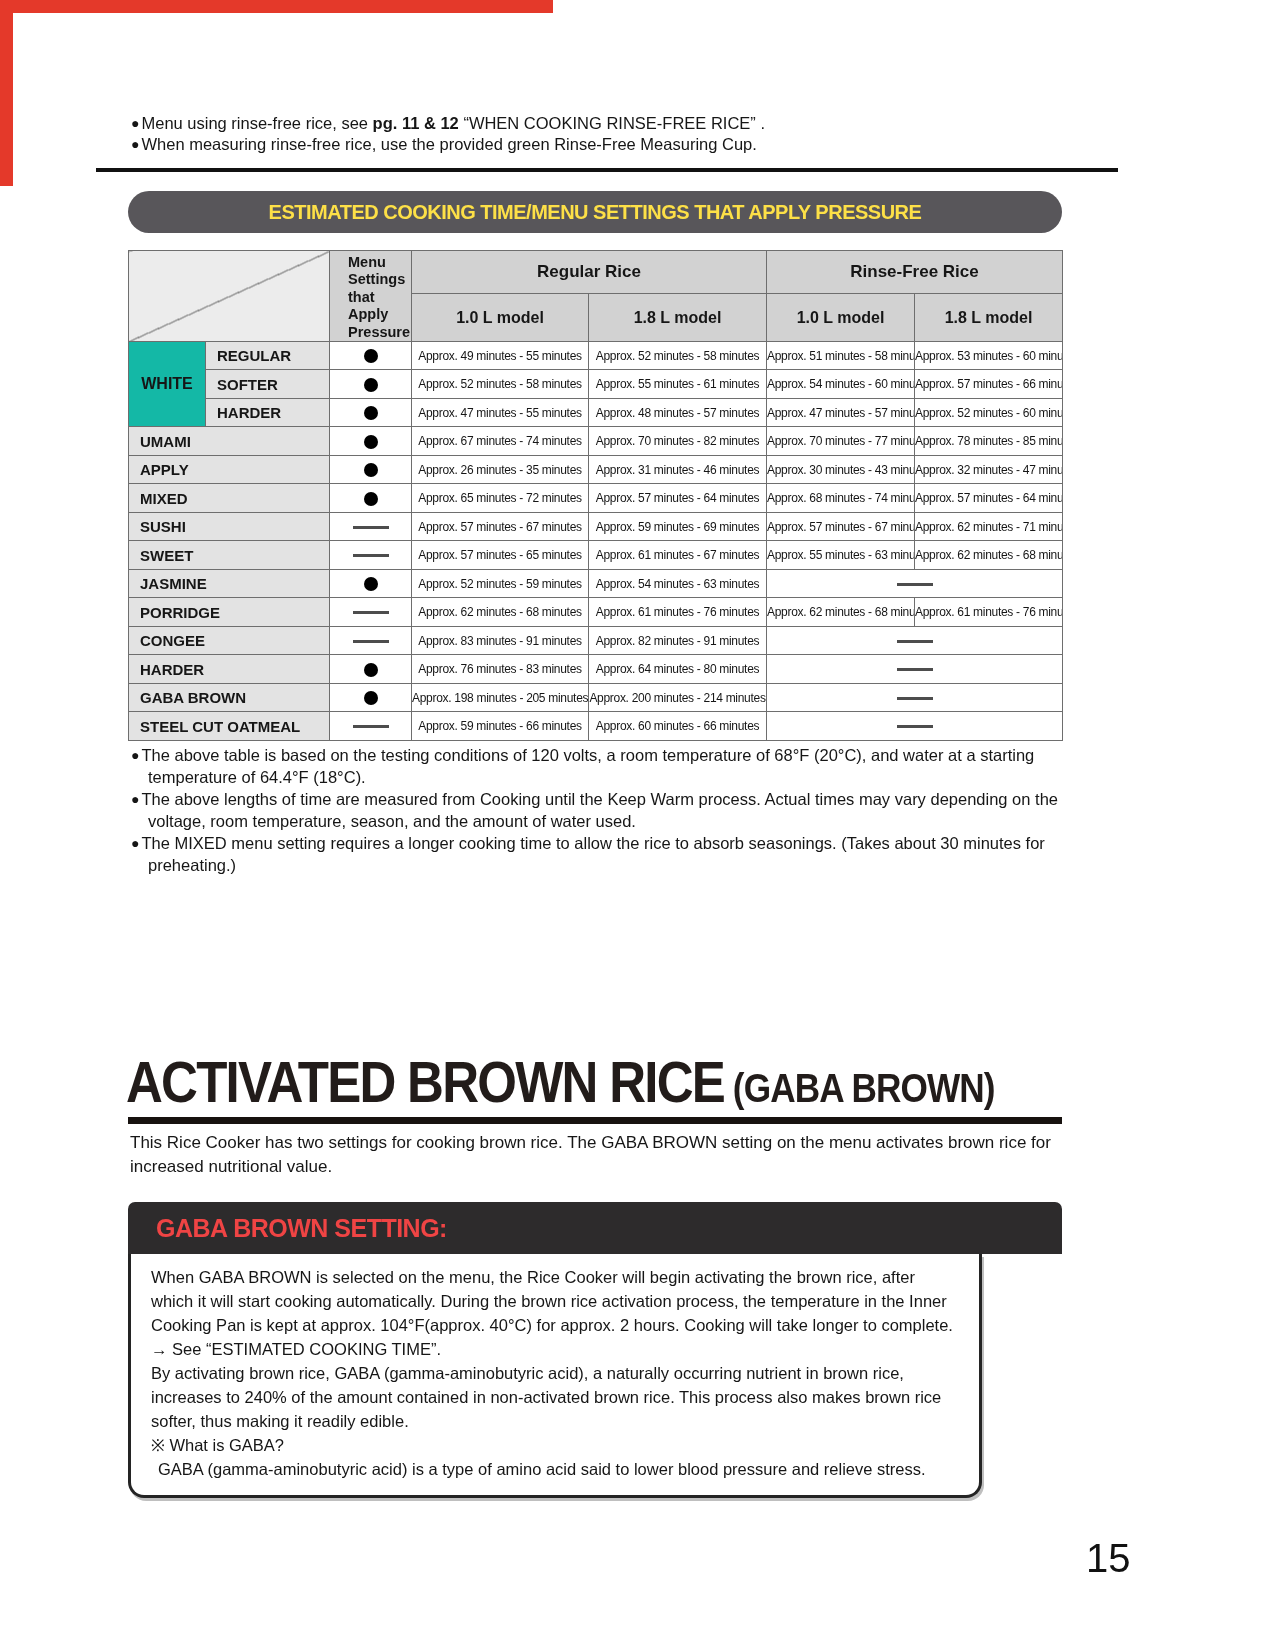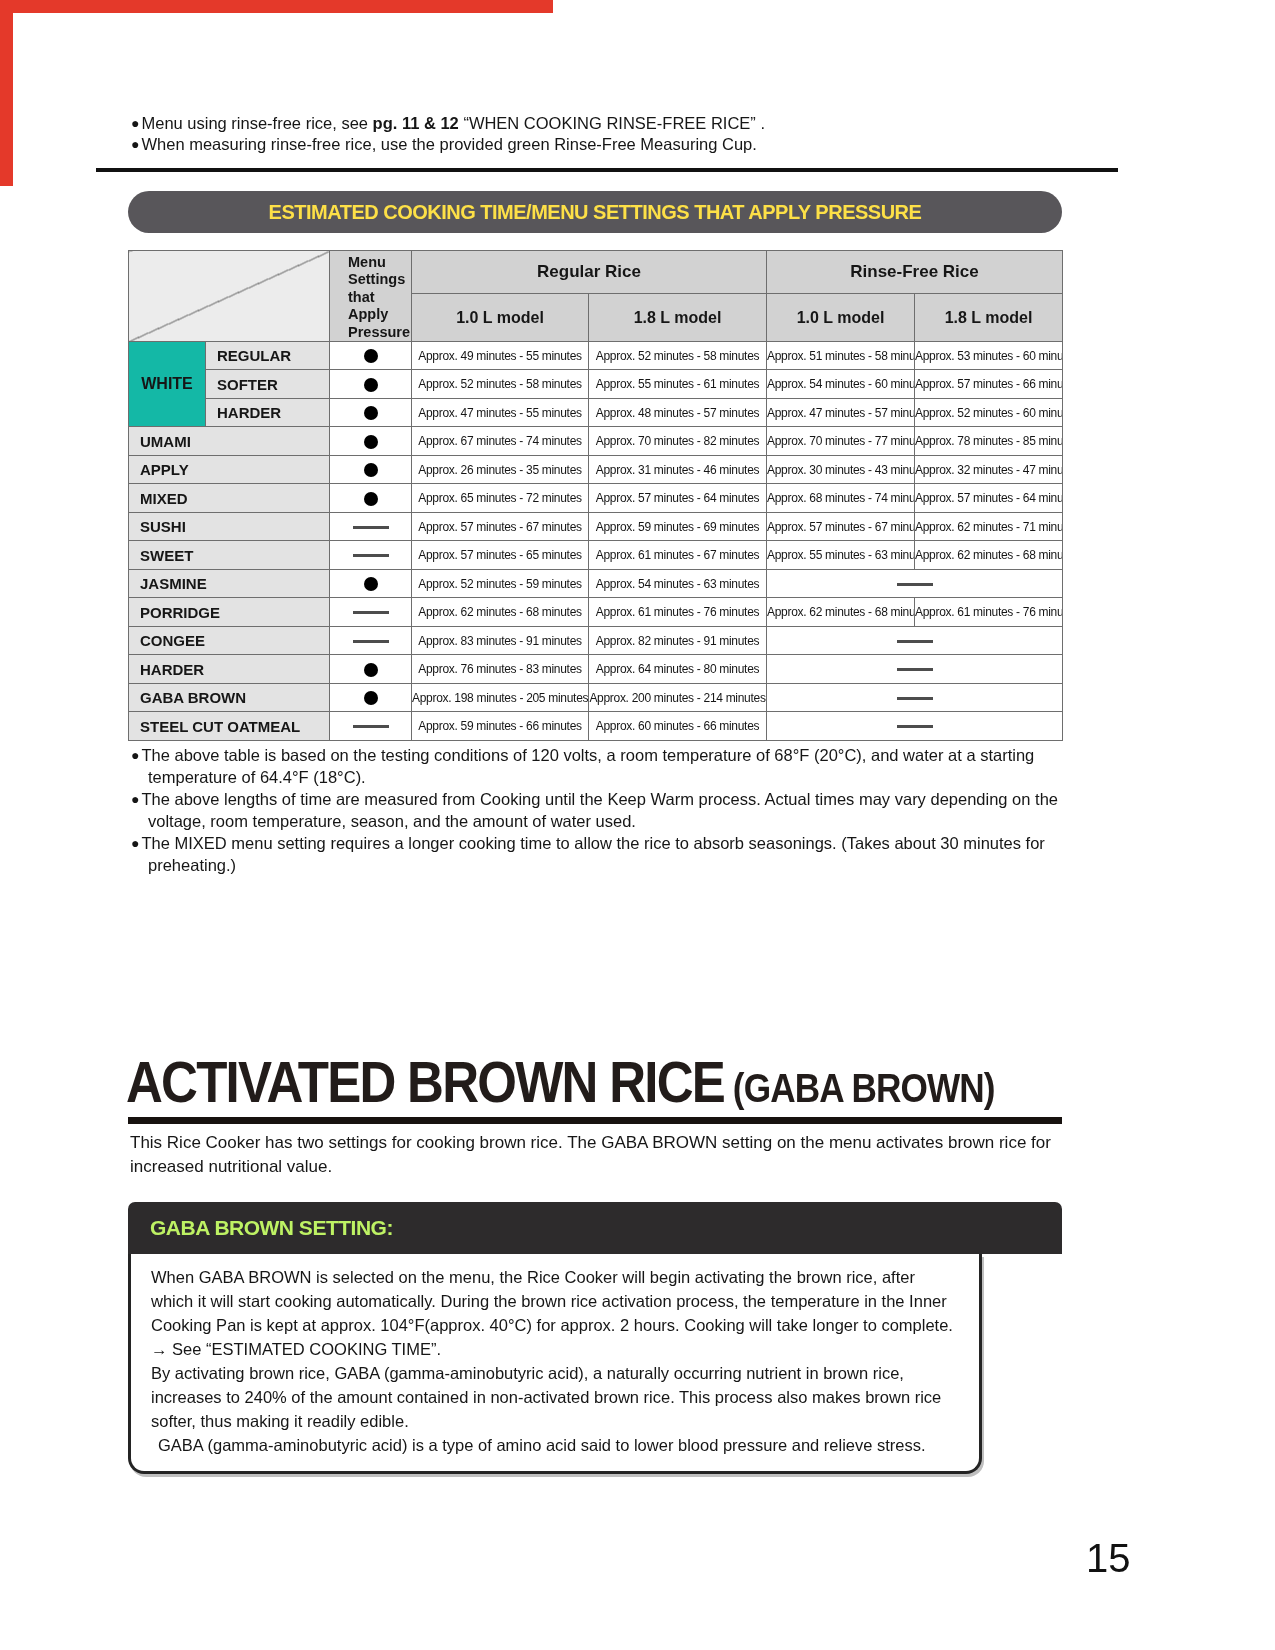--- a/index.html
+++ b/index.html
@@ -54,22 +54,22 @@
   .big-title { position:absolute; left:126px; top:1048px; white-space:nowrap;
     transform:scaleX(0.88); transform-origin:left bottom; }
   .big-title .main { font-size:58px; font-weight:bold; letter-spacing:-2px; color:#221c1a; }
   .big-title .sub  { font-size:40px; font-weight:bold; letter-spacing:-1px; color:#221c1a; margin-left:10px; }
   .title-rule { position:absolute; left:128px; top:1117px; width:934px; height:7px; background:#17120f; }
 
   .intro { position:absolute; left:130px; top:1131px; width:932px; font-size:17px; line-height:24px; }
 
   
   .setting-bar { position:absolute; left:128px; top:1202px; width:934px; height:52px;
-    background:var(--bar2); color:#bef264; border-radius:7px 7px 0 0;
-    font-size:21px; font-weight:bold; letter-spacing:-0.5px; line-height:52px; padding-left:22px; }
+    background:var(--bar2); color:#ef4444; border-radius:7px 7px 0 0;
+    font-size:25px; font-weight:bold; letter-spacing:-0.5px; line-height:52px; padding-left:28px; }
   .gaba-box { position:absolute; left:128px; top:1254px; width:854px;
     border:3px solid #242424; border-top:none; border-radius:0 0 16px 16px;
     padding:11px 18px 14px 20px; font-size:16.5px; line-height:24px;
     box-shadow:2px 3px 0 rgba(0,0,0,0.25); background:#fff; }
   .box-line.bold { font-weight:normal; }
   .box-line.indent { padding-left:7px; }
 
   .page-number { position:absolute; left:1086px; top:1536px; font-size:40px; color:#111; }
 </style>
 </head>
@@ -236,17 +236,18 @@
   <div class="title-rule"></div>
 
   <div class="intro">This Rice Cooker has two settings for cooking brown rice. The GABA BROWN setting on the menu activates brown rice for increased nutritional value.</div>
 
   <div class="setting-bar">GABA BROWN SETTING:</div>
 
   <div class="gaba-box" id="gaba-box">
       <div class="box-line normal">When GABA BROWN is selected on the menu, the Rice Cooker will begin activating the brown rice, after which it will start cooking automatically. During the brown rice activation process, the temperature in the Inner Cooking Pan is kept at approx. 104°F(approx. 40°C) for approx. 2 hours. Cooking will take longer to complete.</div>
       <div class="box-line bold">→ See “ESTIMATED COOKING TIME”.</div>
       <div class="box-line normal">By activating brown rice, GABA (gamma-aminobutyric acid), a naturally occurring nutrient in brown rice, increases to 240% of the amount contained in non-activated brown rice. This process also makes brown rice softer, thus making it readily edible.</div>
+      <div class="box-line bold">※ What is GABA?</div>
       <div class="box-line indent">GABA (gamma-aminobutyric acid) is a type of amino acid said to lower blood pressure and relieve stress.</div>
     </div>
 
   <div class="page-number">15</div>
 </div>
 
 </body></html>

